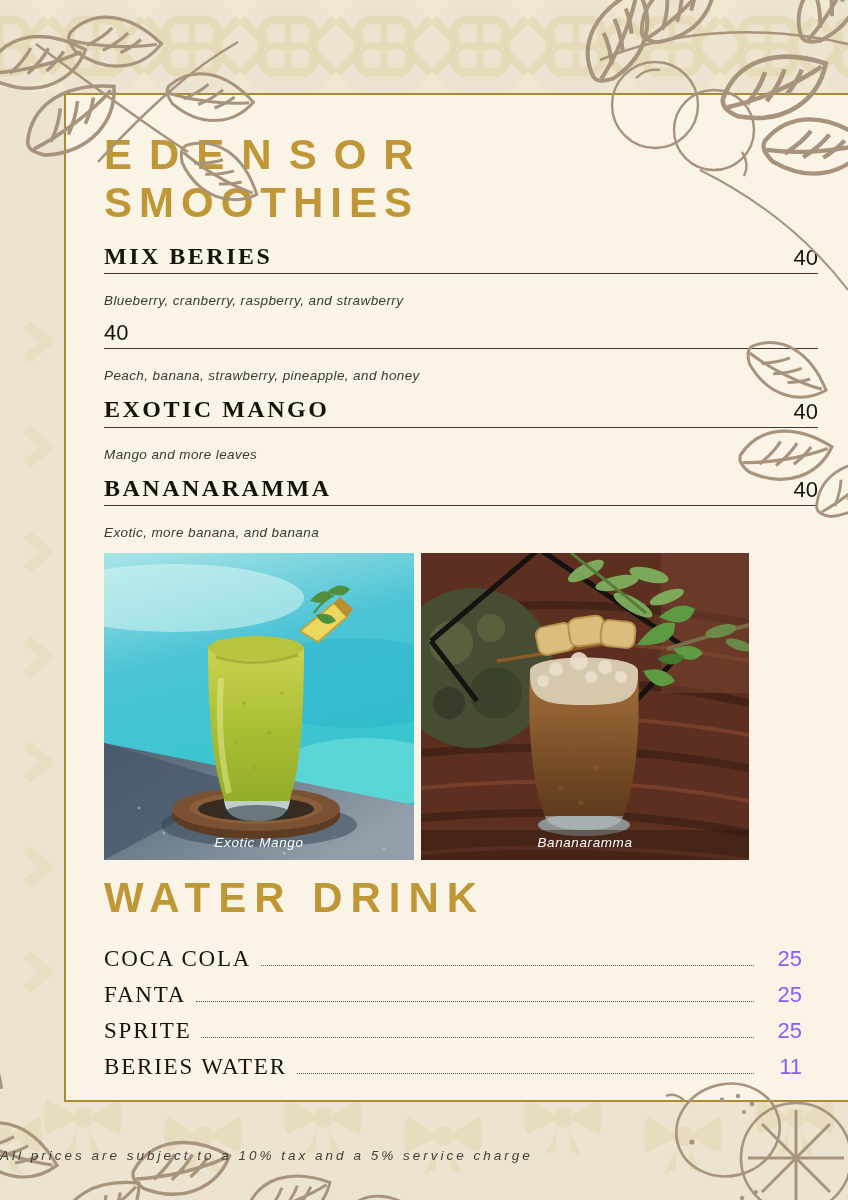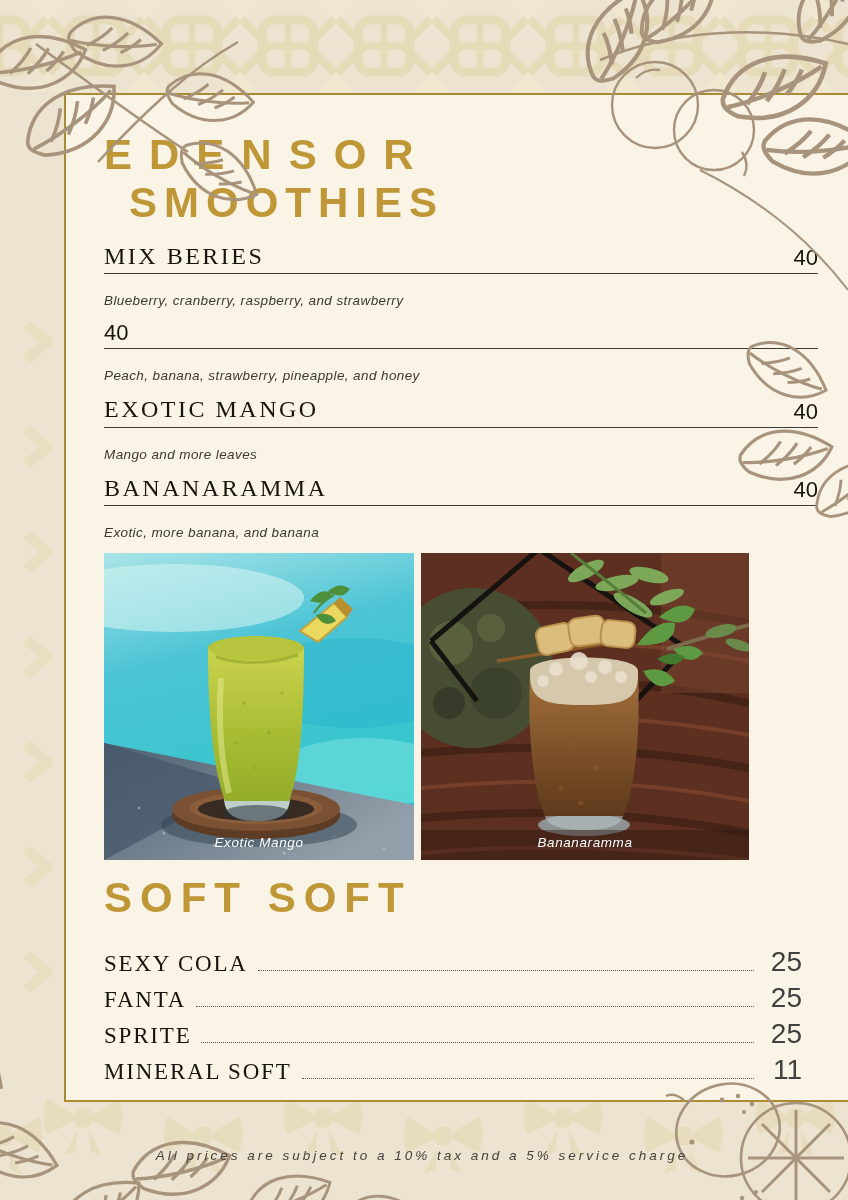--- a/index.html
+++ b/index.html
@@ -18,32 +18,32 @@
     box-sizing:border-box;border:2px solid #aa8a33;background:#f9f4e6;
     padding:0 44px 0 38px;z-index:2;
   }
   
   .big-heading{
     color:#bf9737;font-weight:800;font-size:42px;line-height:1.14;
     font-family:"Liberation Sans",sans-serif;
   }
   .heading-smoothies{margin-top:36px;}
   .hl1{letter-spacing:17px;display:block;}
-  .hl2{letter-spacing:7px;display:block;margin-left:25px;}
+  .hl2{letter-spacing:7px;display:block;}
   .heading-soft{margin-top:14px;letter-spacing:8px;}
   
   .menu-list{margin-top:16px;}
   .menu-item{margin-bottom:13px;}
   .item-row{
     display:flex;justify-content:space-between;align-items:flex-end;
     border-bottom:1.6px solid #3c3a33;padding-bottom:4px;
   }
   .item-name{
     font-family:"Liberation Serif",serif;font-size:24px;letter-spacing:2.5px;
-    color:#17140e;line-height:1.1;
+    color:#17140e;line-height:1.1;font-weight:bold;
   }
   .item-price{
     font-family:"Liberation Sans",sans-serif;font-size:22px;color:#17140e;line-height:1.05;
   }
   .item-desc{
     font-style:italic;font-size:13.5px;color:#3b3933;margin-top:19px;letter-spacing:.4px;
   }
   
   .photos{display:flex;gap:7px;margin-top:12px;}
   .photo{position:relative;height:307px;overflow:hidden;background:#777;}
@@ -57,26 +57,26 @@
   .soft-list{margin-top:24px;padding-right:16px;}
   .soft-row{display:flex;align-items:baseline;height:36px;}
   .soft-name{
     font-family:"Liberation Serif",serif;font-size:23px;letter-spacing:1.8px;
     color:#17140e;white-space:nowrap;
   }
   .leader{
     flex:1;border-bottom:1px dotted #5d5a50;margin:0 14px 5px 10px;height:1px;
   }
   .soft-price{
-    font-family:"Liberation Sans",sans-serif;font-size:28px;color:#404040;
+    font-family:"Liberation Sans",sans-serif;font-size:22px;color:#8b5cf6;
     min-width:34px;text-align:right;
   }
   
   .footer-note{
-    position:absolute;left:0;right:4px;top:1148px;text-align:center;z-index:7;
+    position:absolute;left:0;right:4px;top:1148px;z-index:7;
     font-style:italic;font-size:13.5px;letter-spacing:3px;color:#45423c;
   }
 </style>
 </head>
 <body>
 
 <svg id="bands-layer" class="decor-svg" width="848" height="1200" viewBox="0 0 848 1200">
   <defs>
     <pattern id="geo" width="96" height="92" patternUnits="userSpaceOnUse">
       <g fill="none" stroke="#e5d9b4" stroke-width="9">
@@ -325,40 +325,40 @@
         <g fill="#6a8a4a">
           <ellipse cx="300" cy="78" rx="16" ry="6" transform="rotate(-14 300 78)"></ellipse>
           <ellipse cx="318" cy="92" rx="14" ry="5" transform="rotate(18 318 92)"></ellipse>
         </g>
         <rect x="0" y="277" width="328" height="30" fill="#2e1810" opacity="0.45"></rect>
       </svg>
       <div class="photo-caption">Bananaramma</div>
     </div>
   </div>
 
-  <div class="big-heading heading-soft">SOFT SOFT</div>
+  <div class="big-heading heading-soft">WATER DRINK</div>
 
   <div class="soft-list">
     <div class="soft-row">
-      <span class="soft-name">SEXY COLA</span>
+      <span class="soft-name">COCA COLA</span>
       <span class="leader"></span>
       <span class="soft-price">25</span>
     </div>
     <div class="soft-row">
       <span class="soft-name">FANTA</span>
       <span class="leader"></span>
       <span class="soft-price">25</span>
     </div>
     <div class="soft-row">
       <span class="soft-name">SPRITE</span>
       <span class="leader"></span>
       <span class="soft-price">25</span>
     </div>
     <div class="soft-row">
-      <span class="soft-name">MINERAL SOFT</span>
+      <span class="soft-name">BERIES WATER</span>
       <span class="leader"></span>
       <span class="soft-price">11</span>
     </div>
   </div>
 </div>
 
 <svg id="lineart-layer" class="decor-svg" width="848" height="1200" viewBox="0 0 848 1200">
   <defs>
     <symbol id="leaf" viewBox="0 0 60 48" overflow="visible">
       <path d="M3,33 C7,13 26,2 54,7 C53,26 38,42 12,41 C6,39 3,37 3,33 Z"></path>

